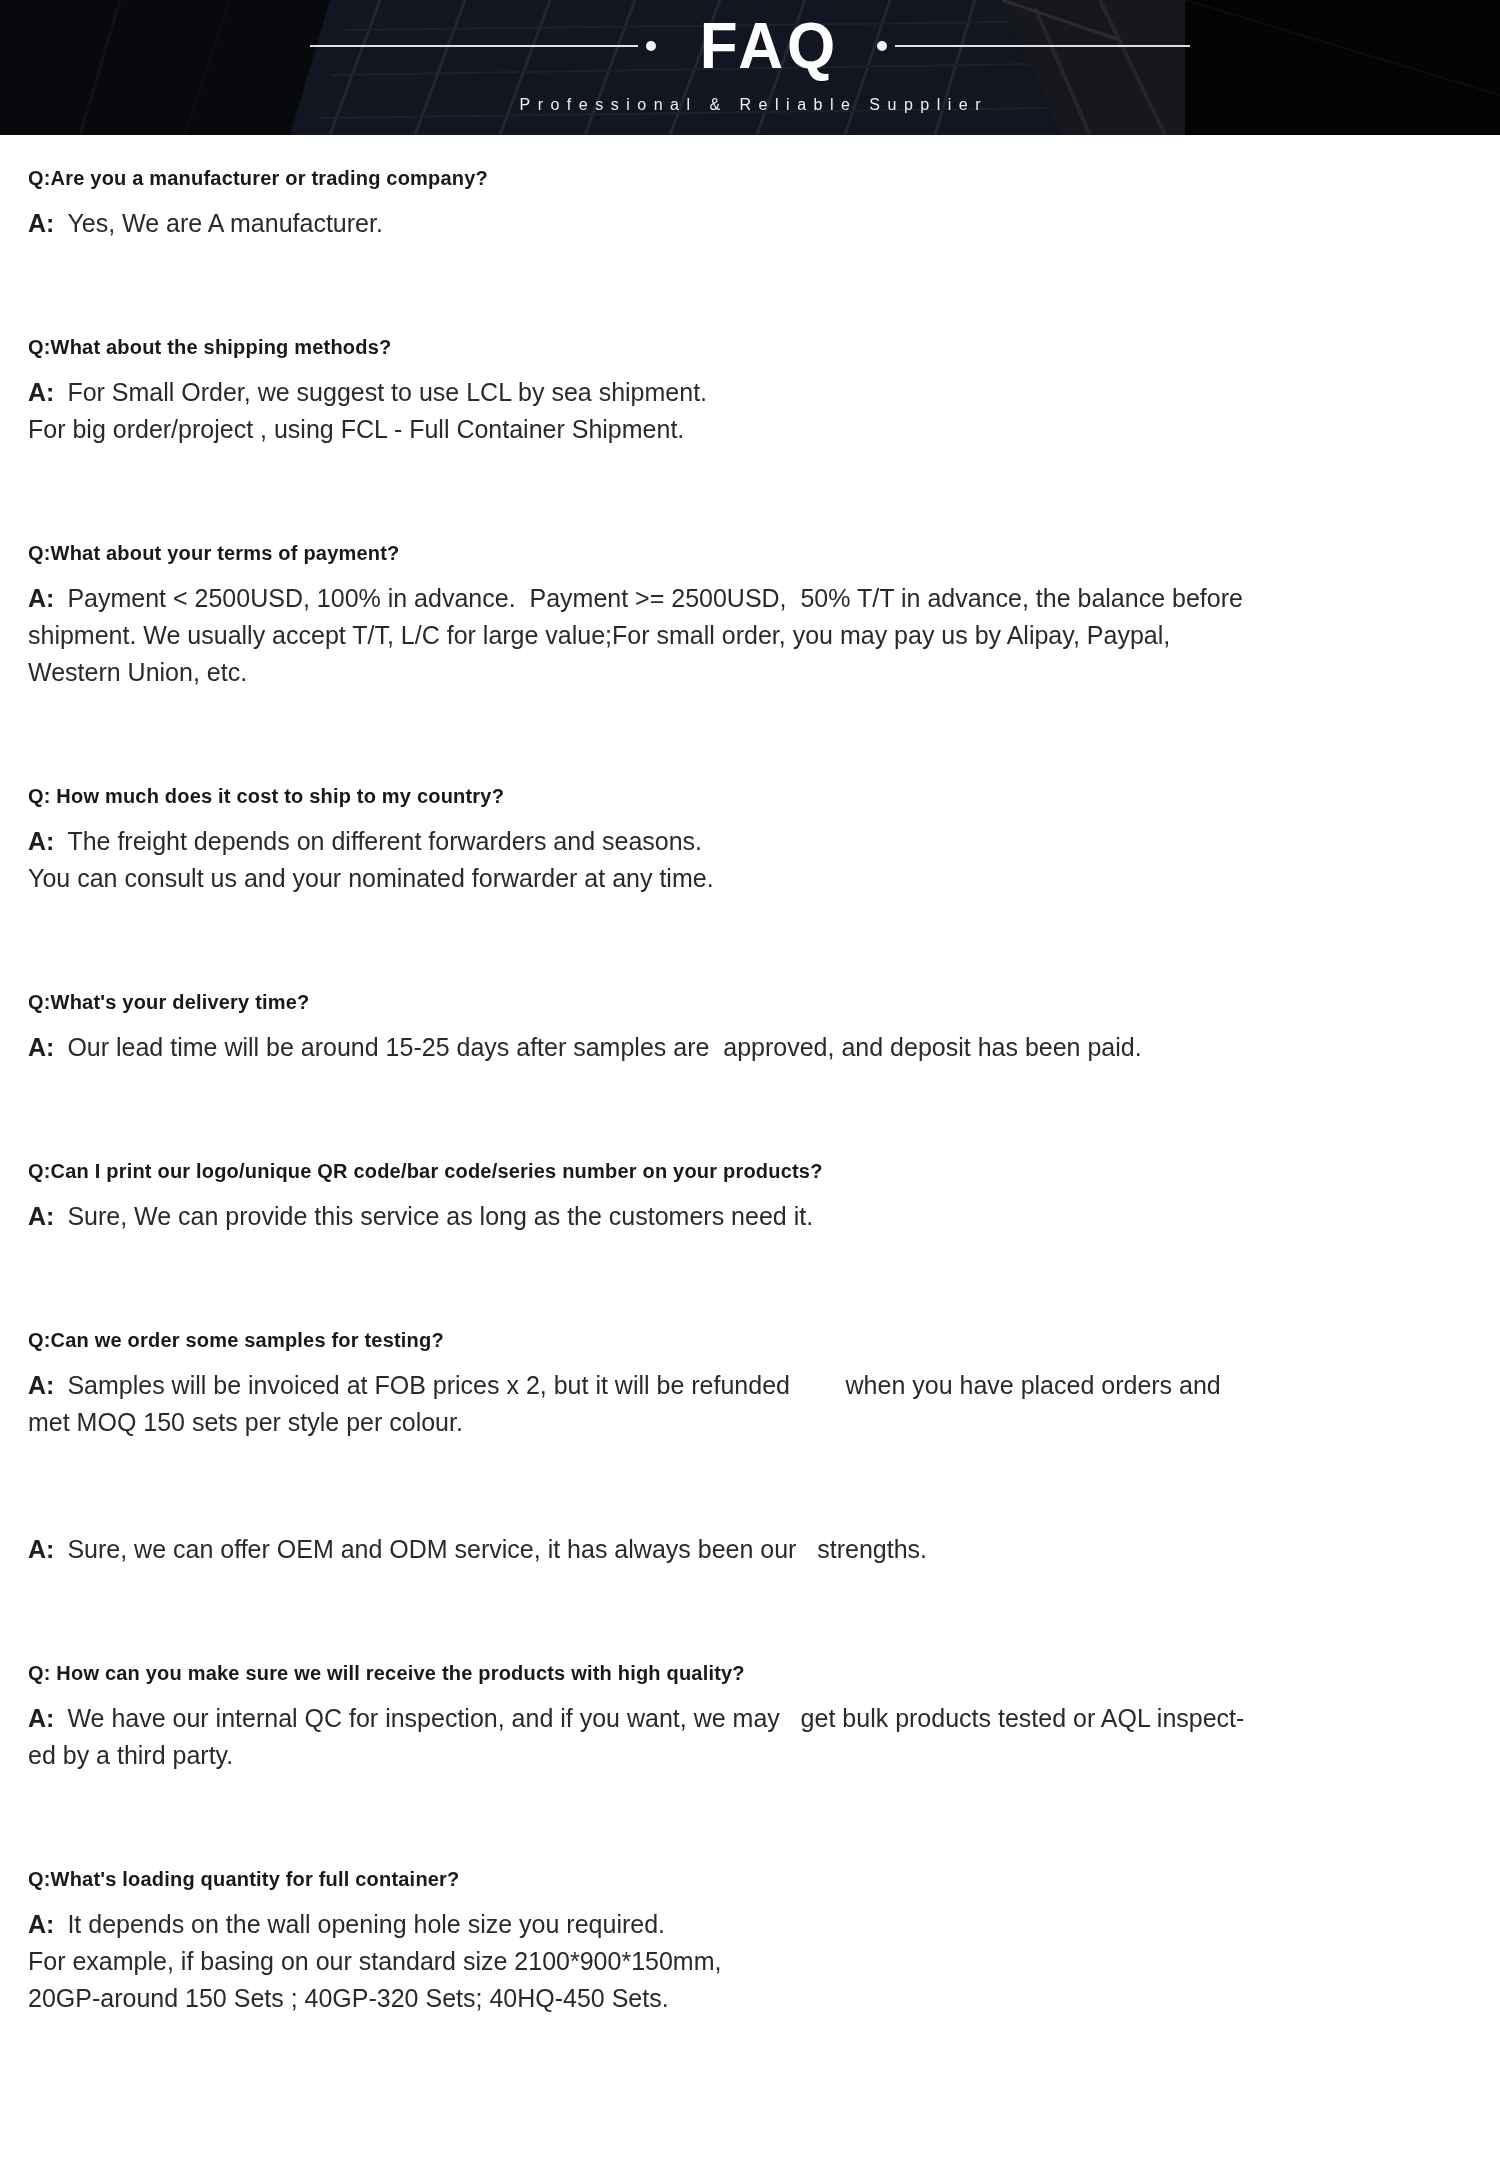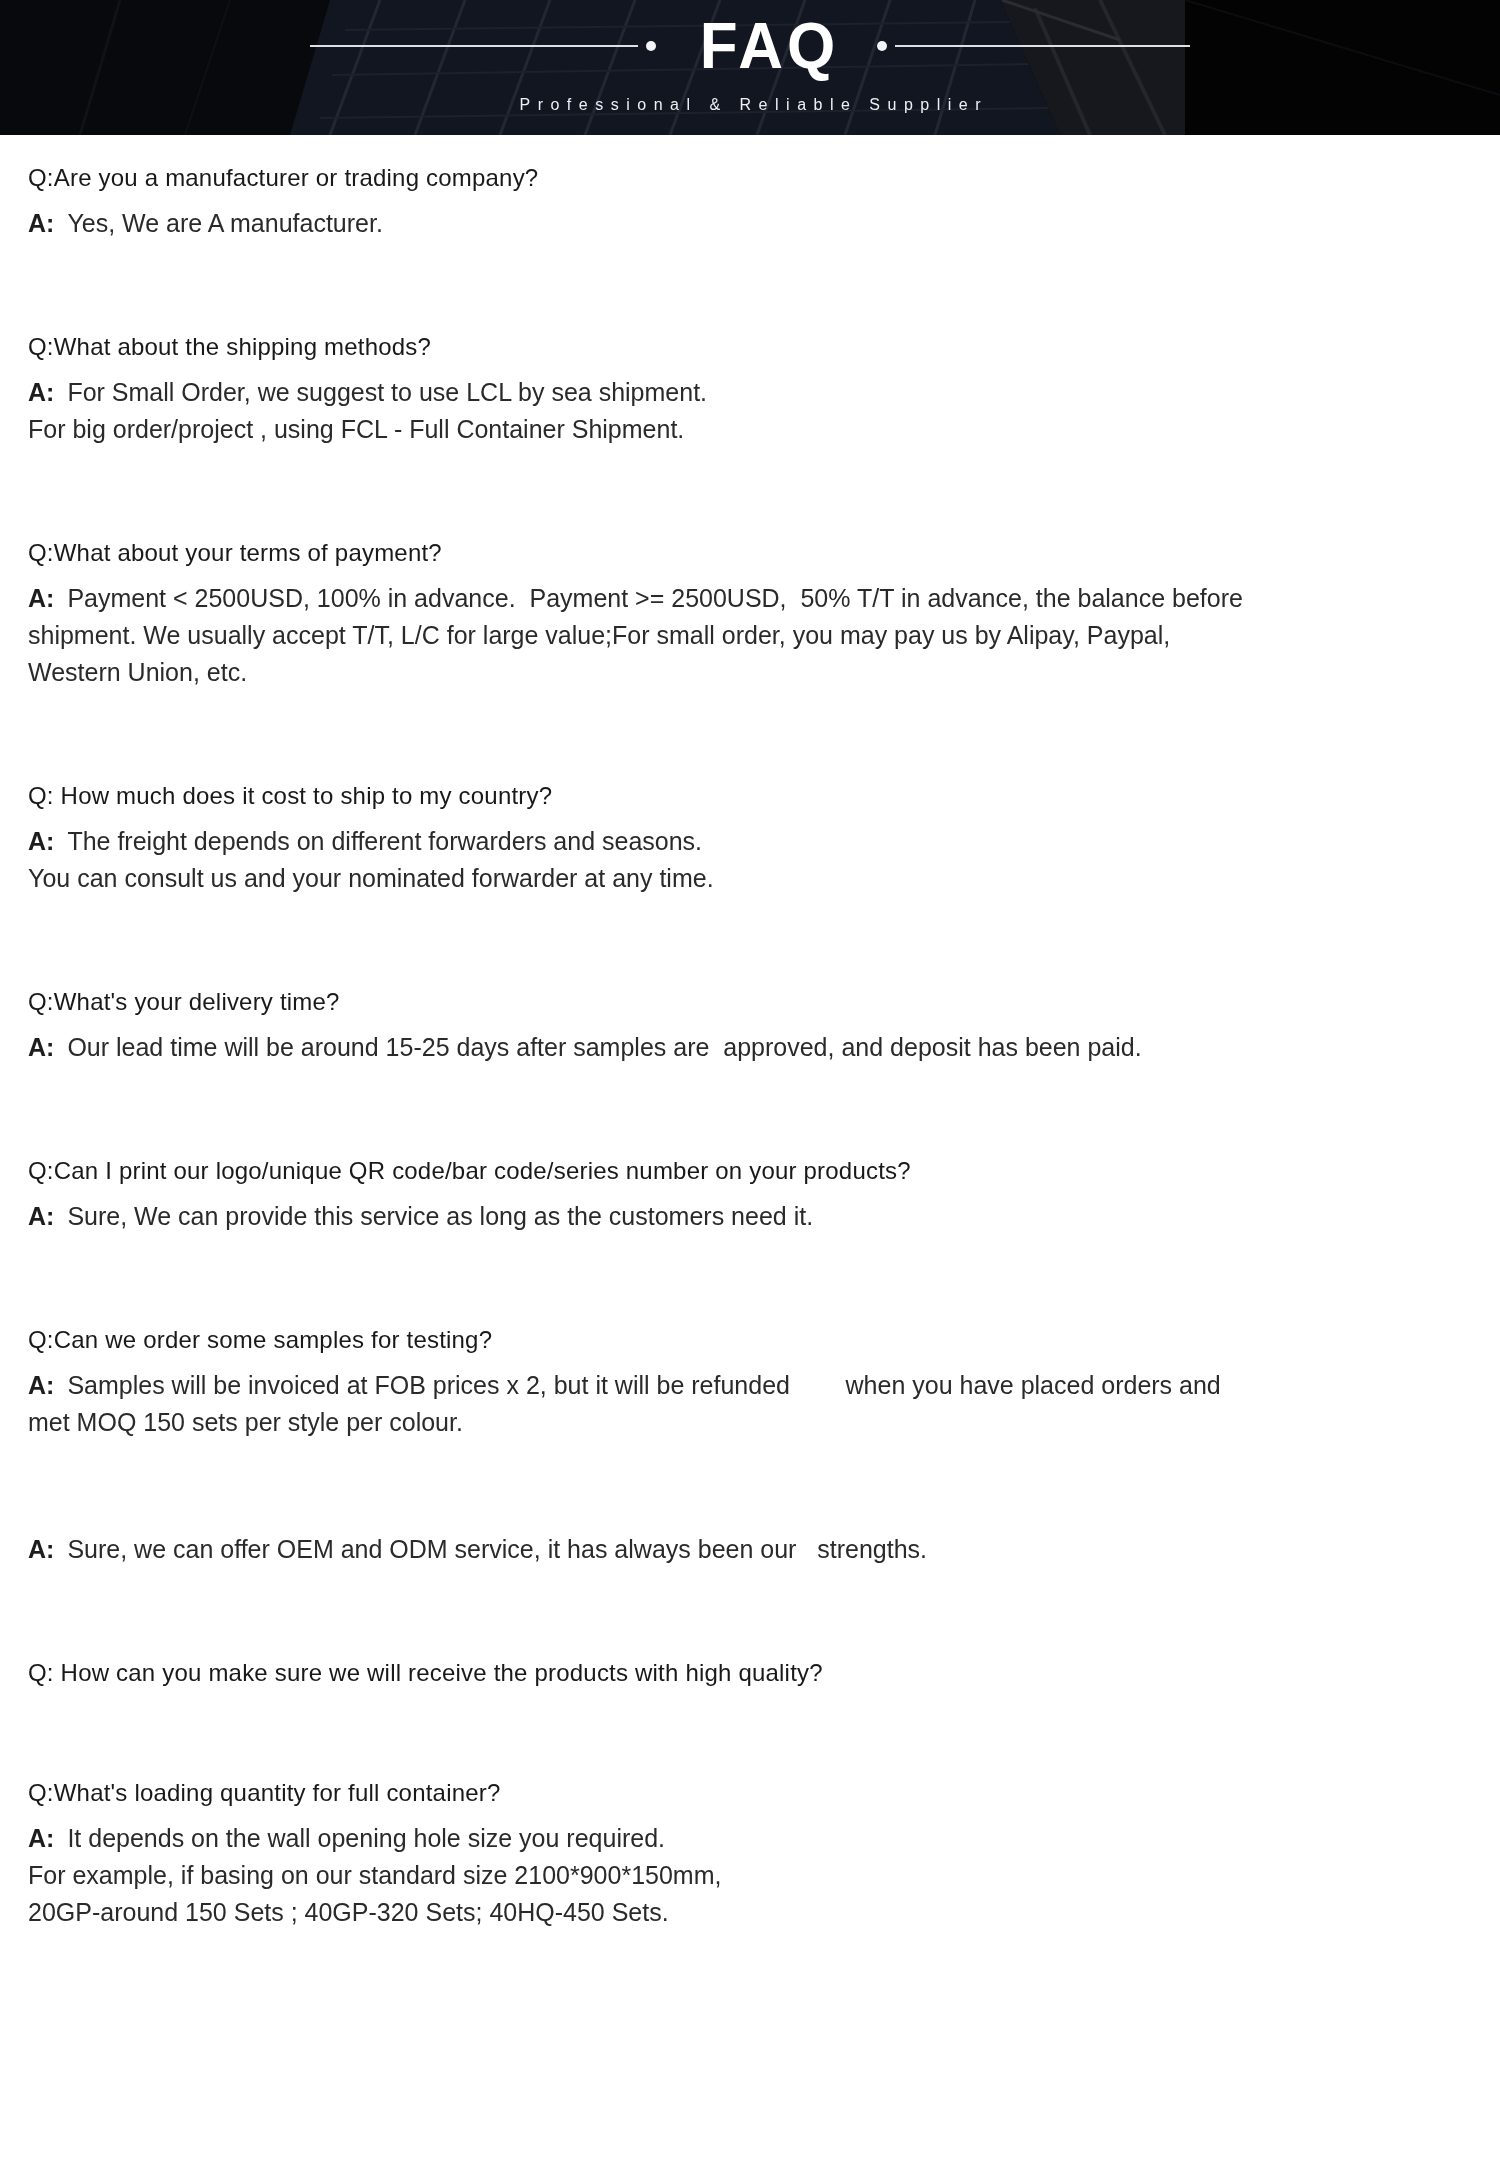--- a/index.html
+++ b/index.html
@@ -79,23 +79,23 @@
   }
 
   
   .faq-main {
     padding: 28px 28px 0 28px;
   }
   .qa-block + .qa-block {
     margin-top: 90px;
   }
   .q {
-    font-size: 24px;
+    font-size: 20px;
     line-height: 30px;
-    font-weight: 400;
+    font-weight: 700;
     color: #191919;
     letter-spacing: 0.2px;
   }
   .a {
     margin-top: 12px;
     font-size: 25px;
     line-height: 37px;
     font-weight: 400;
     color: #2a2a2a;
     white-space: pre-wrap;
@@ -200,20 +200,22 @@
       <p class="a"><span class="a-prefix">A:</span><span>Samples will be invoiced at FOB prices x 2, but it will be refunded        when you have placed orders and
 met MOQ 150 sets per style per colour.</span></p>
     </section>
 
     <section class="qa-block">
       <p class="a"><span class="a-prefix">A:</span><span>Sure, we can offer OEM and ODM service, it has always been our   strengths.</span></p>
     </section>
 
     <section class="qa-block">
       <h2 class="q">Q: How can you make sure we will receive the products with high quality?</h2>
+      <p class="a"><span class="a-prefix">A:</span><span>We have our internal QC for inspection, and if you want, we may   get bulk products tested or AQL inspect-
+ed by a third party.</span></p>
     </section>
 
     <section class="qa-block">
       <h2 class="q">Q:What's loading quantity for full container?</h2>
       <p class="a"><span class="a-prefix">A:</span><span>It depends on the wall opening hole size you required.
 For example, if basing on our standard size 2100*900*150mm,
 20GP-around 150 Sets ; 40GP-320 Sets; 40HQ-450 Sets.</span></p>
     </section>
 
   </main>

